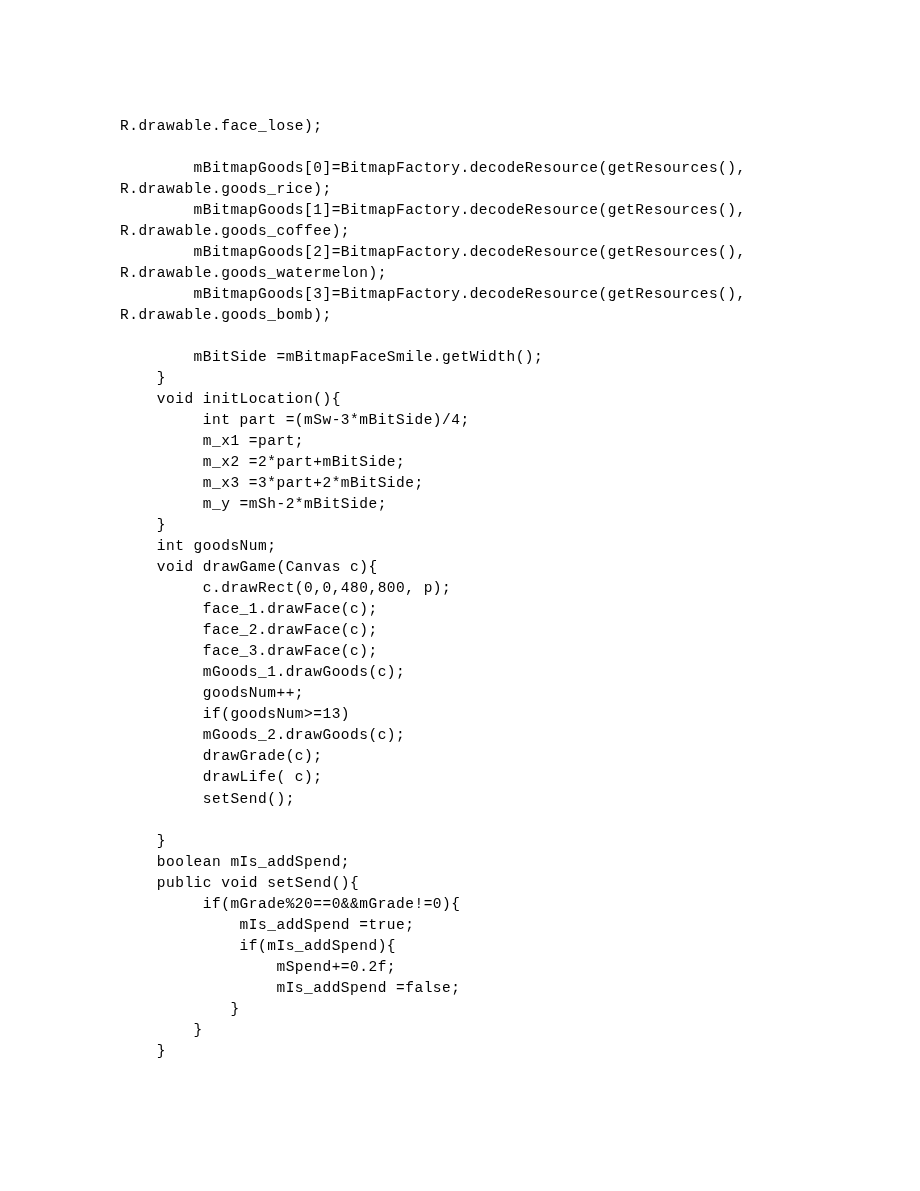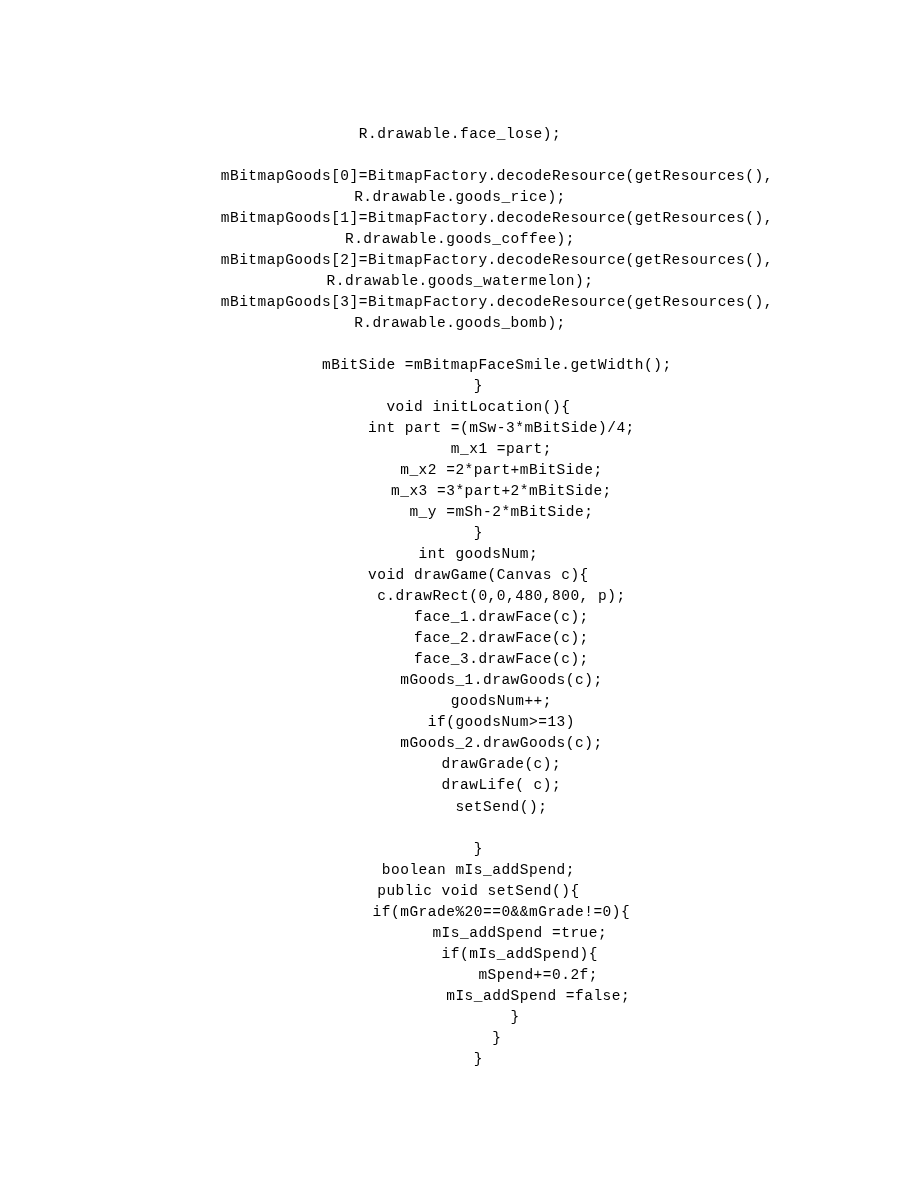--- a/index.html
+++ b/index.html
@@ -12,24 +12,23 @@
       color: #000;
       letter-spacing: 0.5px;
     }
     .page {
       width: 920px;
       height: 1191px;
       box-sizing: border-box;
       padding: 108px 112px;
     }
     pre {
-      margin: 16px;
+      margin: 8px;
       font-family: inherit;
       white-space: pre;
-      text-align: center;
     }
   </style>
 </head>
 <body>
 
 <div class="page">
   <pre>R.drawable.face_lose);
 
         mBitmapGoods[0]=BitmapFactory.decodeResource(getResources(),
 R.drawable.goods_rice);

